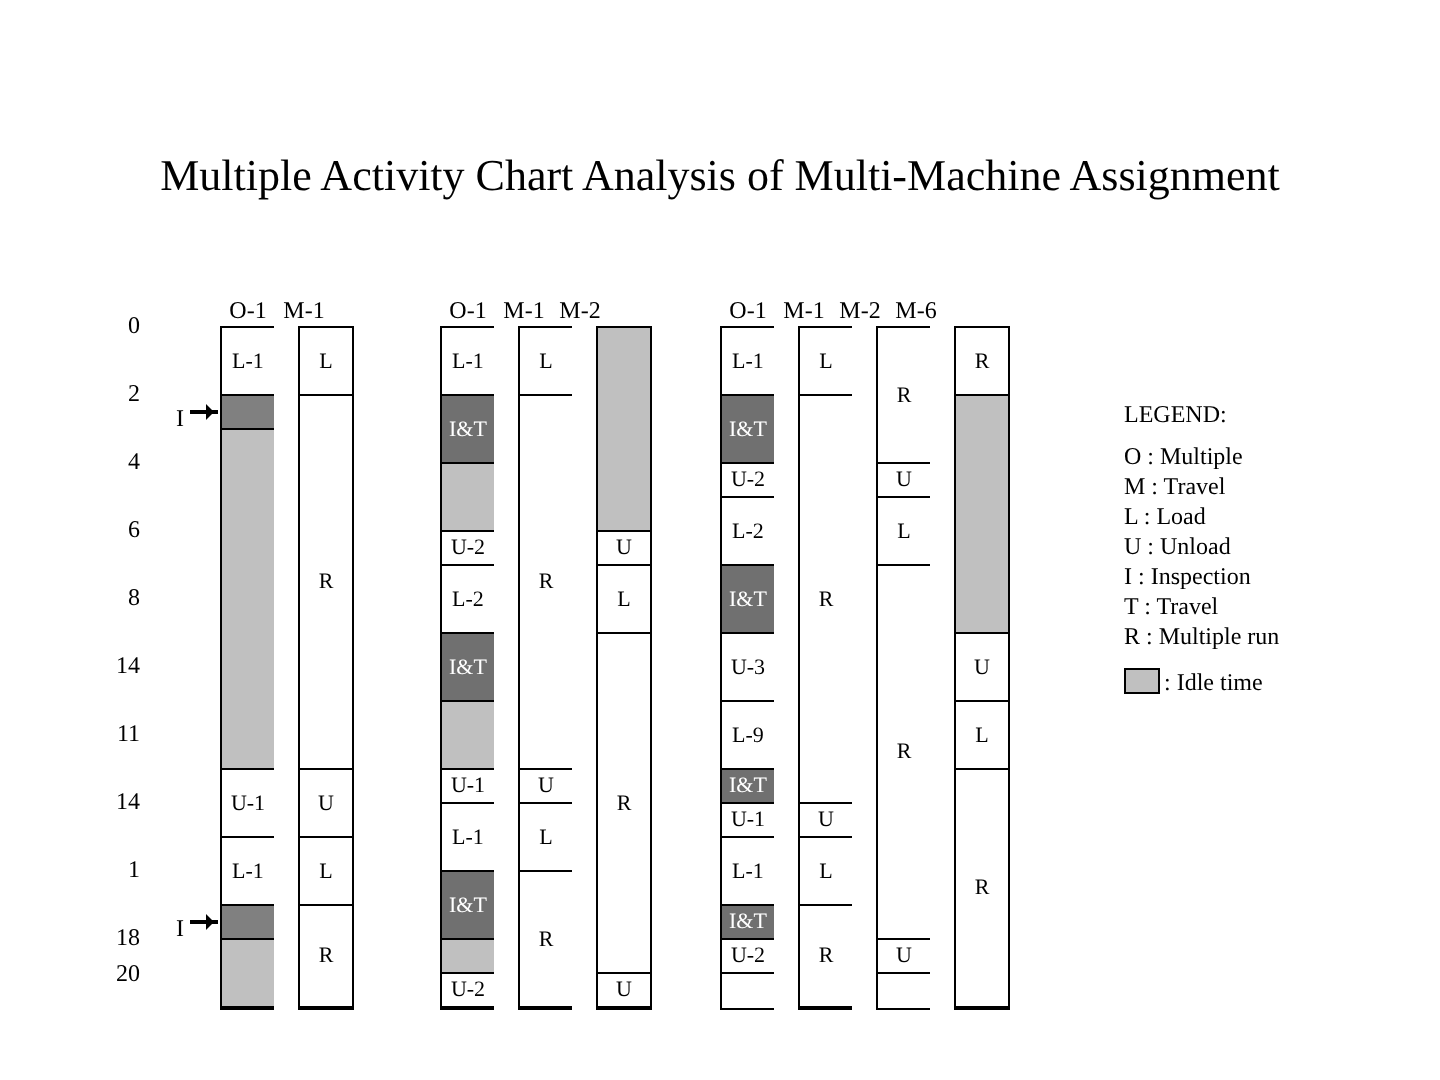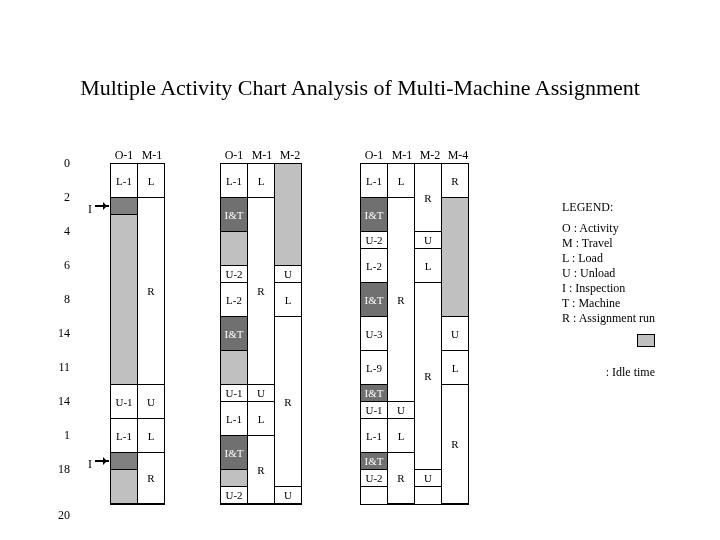--- a/index.html
+++ b/index.html
@@ -40,21 +40,21 @@
   .ghdr span {
     width: 28px;
     text-align: center;
     font-size: 12px;
     line-height: 14px;
   }
   .cols {
     position: absolute;
     top: 13px;
     display: flex;
-    gap: 0;
+    gap: 12px;
     align-items: center;
   }
   .col {
     width: 26px;
     height: 340px;
     border-top: 1px solid #000;
     border-bottom: 1px solid #000;
     border-left: 1px solid #000;
     position: relative;
     box-sizing: content-box;
@@ -109,21 +109,21 @@
   .ltgray { background: #c0c0c0; }
 
   .legend {
     position: absolute;
     top: 200px;
     left: 562px;
     font-size: 12px;
     line-height: 15px;
   }
   .legend-title { margin-bottom: 6px; }
-  .legend-row { display: flex; align-items: flex-end; gap: 18px; flex-direction: column; }
+  .legend-row { display: flex; align-items: flex-start; gap: 2px; }
   .swatch {
     width: 16px;
     height: 11px;
     border: 1px solid #000;
     display: inline-block;
   }
 </style>
 </head>
 <body>
 
@@ -135,21 +135,21 @@
     <div class="tick" style="top:0px">0</div>
     <div class="tick" style="top:34px">2</div>
     <div class="tick" style="top:68px">4</div>
     <div class="tick" style="top:102px">6</div>
     <div class="tick" style="top:136px">8</div>
     <div class="tick" style="top:170px">14</div>
     <div class="tick" style="top:204px">11</div>
     <div class="tick" style="top:238px">14</div>
     <div class="tick" style="top:272px">1</div>
     <div class="tick" style="top:306px">18</div>
-    <div class="tick" style="top:352px">20</div>
+    <div class="tick" style="top:324px">20</div>
   </div>
 
   <div class="group" style="left:30px;">
     <div class="ghdr">
       <span>O-1</span>
       <span>M-1</span>
     </div>
     <div class="cols">
       <div class="col">
         <div class="blk white" style="top:0;height:34px">L-1</div>
@@ -210,21 +210,21 @@
         <div class="blk white" style="top:323px;height:17px">U</div>
       </div>
     </div>
   </div>
 
   <div class="group" style="left:280px;">
     <div class="ghdr">
       <span>O-1</span>
       <span>M-1</span>
       <span>M-2</span>
-      <span>M-4</span>
+      <span>M-6</span>
     </div>
     <div class="cols">
       <div class="col">
         <div class="blk white" style="top:0;height:34px">L-1</div>
         <div class="blk dgray" style="top:34px;height:34px;color:#fff">I&amp;T</div>
         <div class="blk white" style="top:68px;height:17px">U-2</div>
         <div class="blk white" style="top:85px;height:34px">L-2</div>
         <div class="blk dgray" style="top:119px;height:34px;color:#fff">I&amp;T</div>
         <div class="blk white" style="top:153px;height:34px">U-3</div>
         <div class="blk white" style="top:187px;height:34px">L-9</div>
@@ -255,25 +255,25 @@
         <div class="blk white" style="top:187px;height:34px">L</div>
         <div class="blk white" style="top:221px;height:119px">R</div>
       </div>
     </div>
   </div>
 
 </div>
 
 <div class="legend">
   <div class="legend-title">LEGEND:</div>
-  <div>O : Activity</div>
+  <div>O : Multiple</div>
   <div>M : Travel</div>
   <div>L :  Load</div>
   <div>U : Unload</div>
   <div>I :   Inspection</div>
-  <div>T :  Machine</div>
-  <div>R : Assignment run</div>
+  <div>T :  Travel</div>
+  <div>R : Multiple run</div>
   <div style="height:8px"></div>
   <div class="legend-row">
     <span class="swatch ltgray"></span>
     <span>: Idle time</span>
   </div>
 </div>
 
 </body></html>

